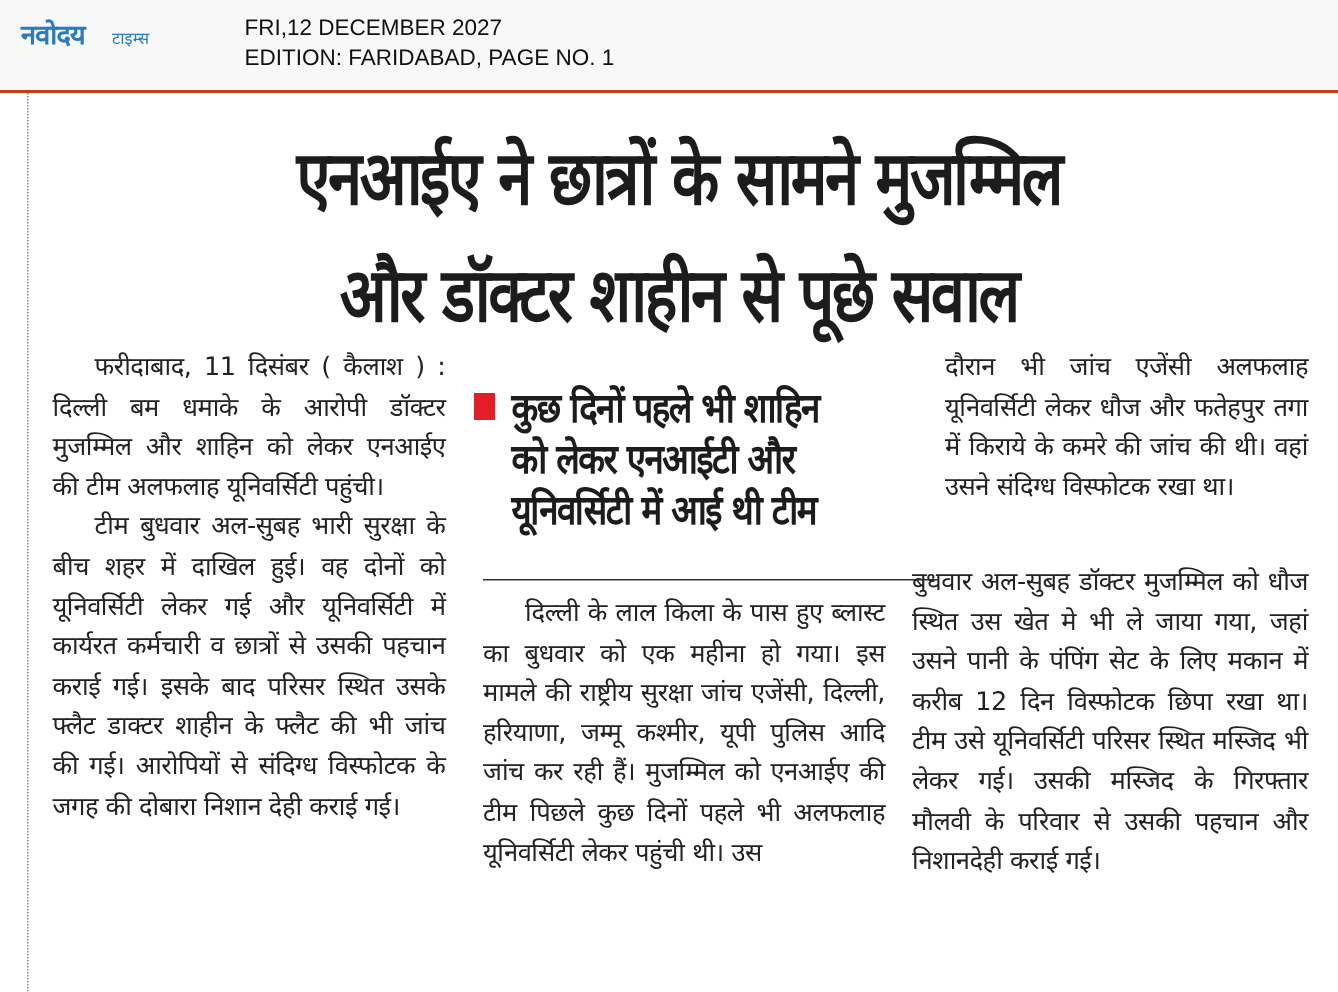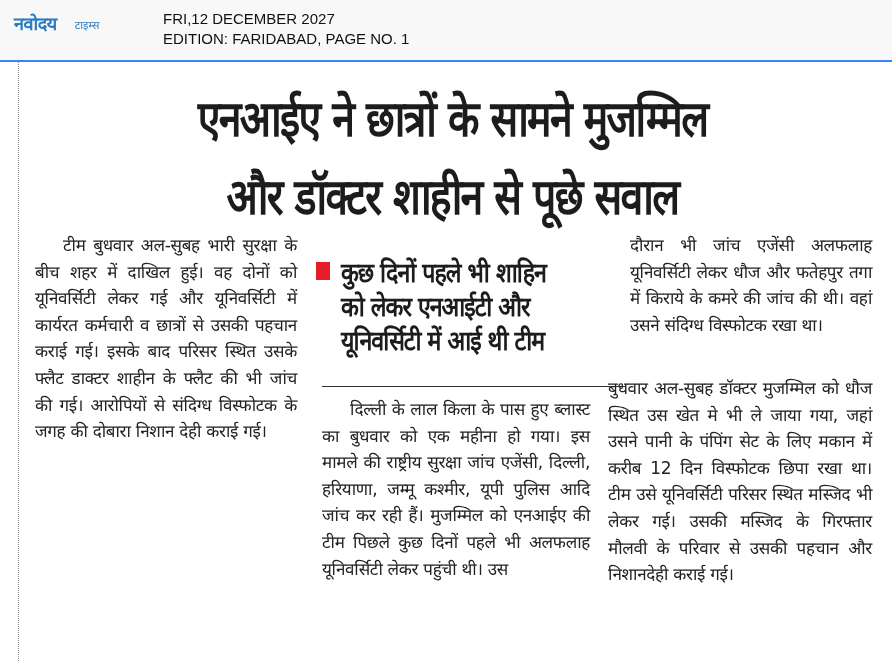--- a/index.html
+++ b/index.html
@@ -2,21 +2,21 @@
 <html><head>
 <meta charset="utf-8">
 <style>
   html, body { margin:0; padding:0; }
   body {
     width:892px; height:661px; overflow:hidden; background:#ffffff;
     font-family: "DejaVu Sans", sans-serif; color:#1a1a1a; position:relative;
   }
   .topbar {
     position:absolute; left:0; top:0; width:892px; height:60px; background:#f8f8f8;
-    border-bottom:2px solid #3b82f6;
+    border-bottom:2px solid #c2410c;
   }
   .logo {
     position:absolute; left:14px; top:12px; height:22px; display:flex; align-items:flex-end;
   }
   .logo-main {
     font-family:"DejaVu Sans", sans-serif; font-weight:bold; font-size:18px; color:#2a7bbf;
     letter-spacing:-0.5px; line-height:20px;
   }
   .logo-sub {
     font-family:"DejaVu Sans", sans-serif; font-size:11px; color:#2a7bbf; margin-left:18px; line-height:16px;
@@ -74,20 +74,21 @@
 </div>
 
 <div class="dotted-left"></div>
 
 <div class="headline">
   <div>एनआईए ने छात्रों के सामने मुजम्मिल</div>
   <div>और डॉक्टर शाहीन से पूछे सवाल</div>
 </div>
 
 <div class="col col1">
+  <p class="indent">फरीदाबाद, 11 दिसंबर ( कैलाश ) : दिल्ली बम धमाके के आरोपी डॉक्टर मुजम्मिल और शाहिन को लेकर एनआईए की टीम अलफलाह यूनिवर्सिटी पहुंची।</p>
   <p class="indent">टीम बुधवार अल-सुबह भारी सुरक्षा के बीच शहर में दाखिल हुई। वह दोनों को यूनिवर्सिटी लेकर गई और यूनिवर्सिटी में कार्यरत कर्मचारी व छात्रों से उसकी पहचान कराई गई। इसके बाद परिसर स्थित उसके फ्लैट डाक्टर शाहीन के फ्लैट की भी जांच की गई। आरोपियों से संदिग्ध विस्फोटक के जगह की दोबारा निशान देही कराई गई।</p>
 </div>
 
 <div class="sub-box">
   <div class="red-square"></div>
   <div class="sub-head">
     <div>कुछ दिनों पहले भी शाहिन</div>
     <div>को लेकर एनआईटी और</div>
     <div>यूनिवर्सिटी में आई थी टीम</div>
   </div>

